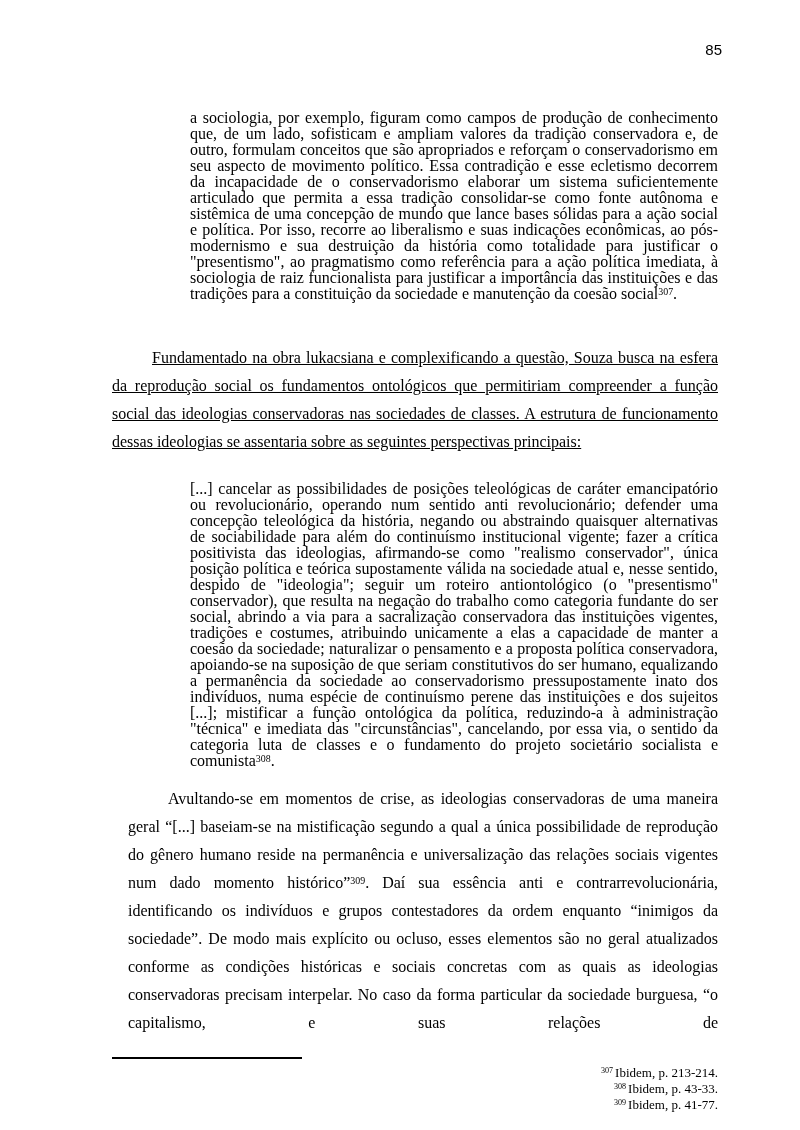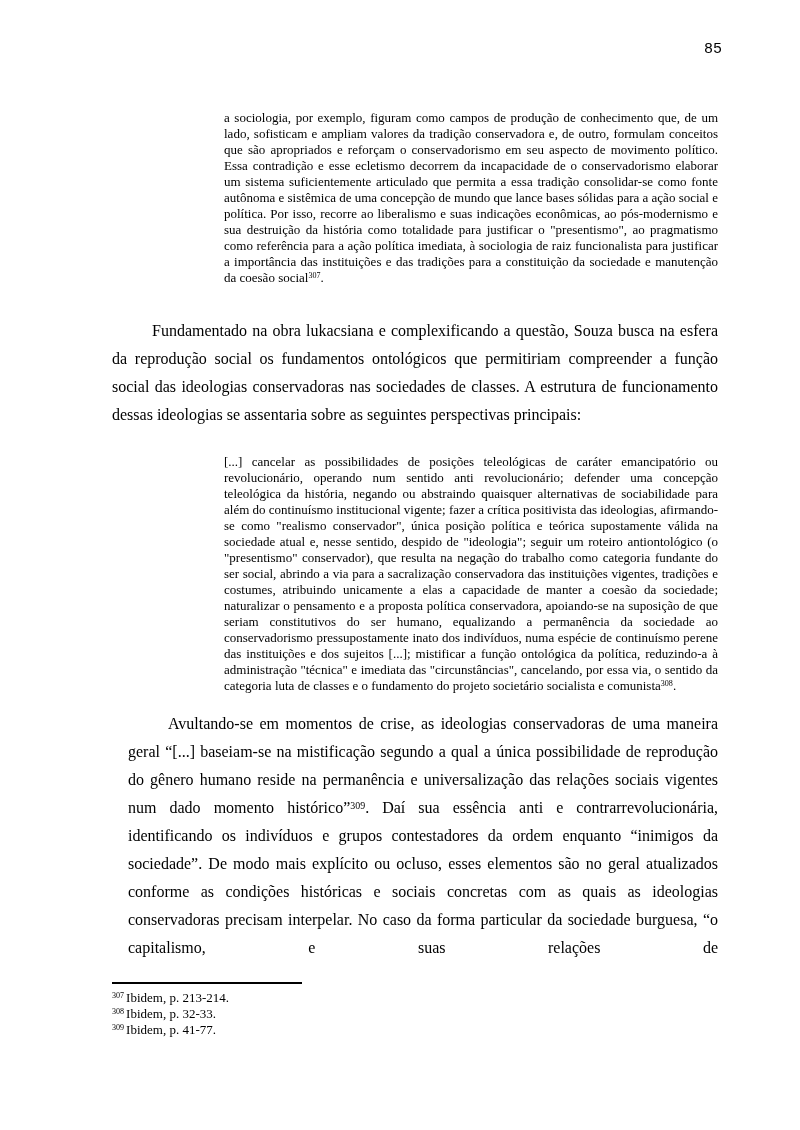--- a/index.html
+++ b/index.html
@@ -13,55 +13,56 @@
     height: 1130px;
     background: #ffffff;
     color: #000000;
     font-family: "Liberation Serif", "DejaVu Serif", serif;
     overflow: hidden;
   }
   .page-number {
     position: absolute;
     top: 42px;
     right: 78px;
-    font-family: Liberation Mono, monospace;
+    font-family: Liberation Sans, sans-serif;
     font-size: 15px;
     line-height: 1.1;
   }
   .content {
     position: absolute;
     left: 112px;
     top: 110px;
     width: 606px;
   }
   .quote {
-    margin: 0 0 0 112px;
-    font-size: 13px;
+    margin: 0 0 0 78px;
+    font-size: 16px;
     line-height: 16px;
     text-align: justify;
   }
   .para {
     margin: 0;
     font-size: 16px;
     line-height: 28px;
     text-align: justify;
     text-indent: 40px;
   }
-  .para-1 { margin: 31px 0 25px 0; }
+  .para-1 { margin: 42px 0 25px 0; text-decoration: underline; }
   .para-2 { margin: 16px 0 0 16px; text-align-last: justify; }
   .footnote-area { margin-top: 20px; }
   .footnote-separator {
     width: 190px;
     height: 0;
     border-top: 2px solid #000000;
     margin: 0 0 6px 0;
   }
   .footnote {
     font-size: 13px;
     line-height: 16px;
+    text-align: right;
   }
   sup {
     font-size: 0.62em;
     line-height: 0;
     vertical-align: baseline;
     position: relative;
     top: -0.45em;
   }
   .fn-marker { margin-right: 2px; }
 </style>
@@ -76,17 +77,17 @@
 
     <p class="para para-1">Fundamentado na obra lukacsiana e complexificando a questão, Souza busca na esfera da reprodução social os fundamentos ontológicos que permitiriam compreender a função social das ideologias conservadoras nas sociedades de classes. A estrutura de funcionamento dessas ideologias se assentaria sobre as seguintes perspectivas principais:</p>
 
     <div class="quote quote-2">[...] cancelar as possibilidades de posições teleológicas de caráter emancipatório ou revolucionário, operando num sentido anti revolucionário; defender uma concepção teleológica da história, negando ou abstraindo quaisquer alternativas de sociabilidade para além do continuísmo institucional vigente; fazer a crítica positivista das ideologias, afirmando-se como "realismo conservador", única posição política e teórica supostamente válida na sociedade atual e, nesse sentido, despido de "ideologia"; seguir um roteiro antiontológico (o "presentismo" conservador), que resulta na negação do trabalho como categoria fundante do ser social, abrindo a via para a sacralização conservadora das instituições vigentes, tradições e costumes, atribuindo unicamente a elas a capacidade de manter a coesão da sociedade; naturalizar o pensamento e a proposta política conservadora, apoiando-se na suposição de que seriam constitutivos do ser humano, equalizando a permanência da sociedade ao conservadorismo pressupostamente inato dos indivíduos, numa espécie de continuísmo perene das instituições e dos sujeitos [...]; mistificar a função ontológica da política, reduzindo-a à administração "técnica" e imediata das "circunstâncias", cancelando, por essa via, o sentido da categoria luta de classes e o fundamento do projeto societário socialista e comunista<sup>308</sup>.</div>
 
     <p class="para para-2">Avultando-se em momentos de crise, as ideologias conservadoras de uma maneira geral “[...] baseiam-se na mistificação segundo a qual a única possibilidade de reprodução do gênero humano reside na permanência e universalização das relações sociais vigentes num dado momento histórico”<sup>309</sup>. Daí sua essência anti e contrarrevolucionária, identificando os indivíduos e grupos contestadores da ordem enquanto “inimigos da sociedade”. De modo mais explícito ou ocluso, esses elementos são no geral atualizados conforme as condições históricas e sociais concretas com as quais as ideologias conservadoras precisam interpelar. No caso da forma particular da sociedade burguesa, “o capitalismo, e suas relações de</p>
 
     <div class="footnote-area">
       <div class="footnote-separator"></div>
       <div class="footnote"><sup class="fn-marker">307</sup><span class="fn-text">Ibidem, p. 213-214.</span></div>
-      <div class="footnote"><sup class="fn-marker">308</sup><span class="fn-text">Ibidem, p. 32-33.</span></div>
+      <div class="footnote"><sup class="fn-marker">308</sup><span class="fn-text">Ibidem, p. 43-33.</span></div>
       <div class="footnote"><sup class="fn-marker">309</sup><span class="fn-text">Ibidem, p. 41-77.</span></div>
     </div>
   </div>
 </div>
 
 </body></html>

